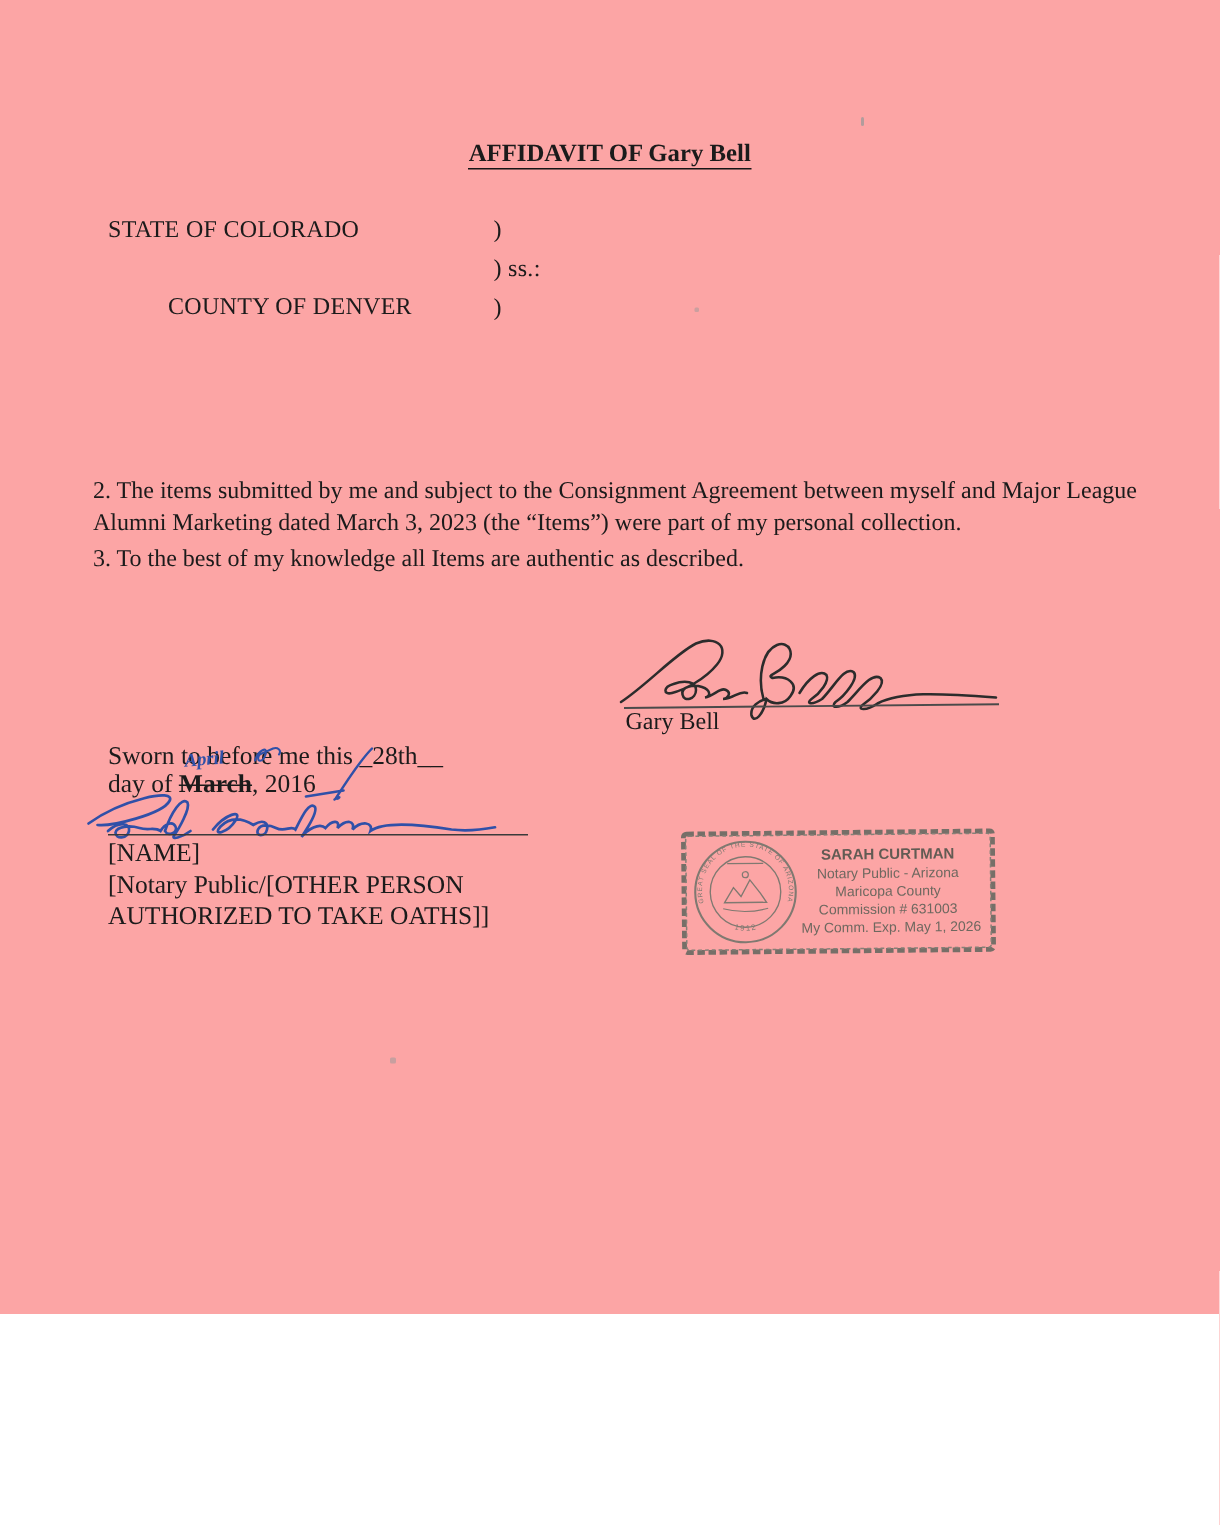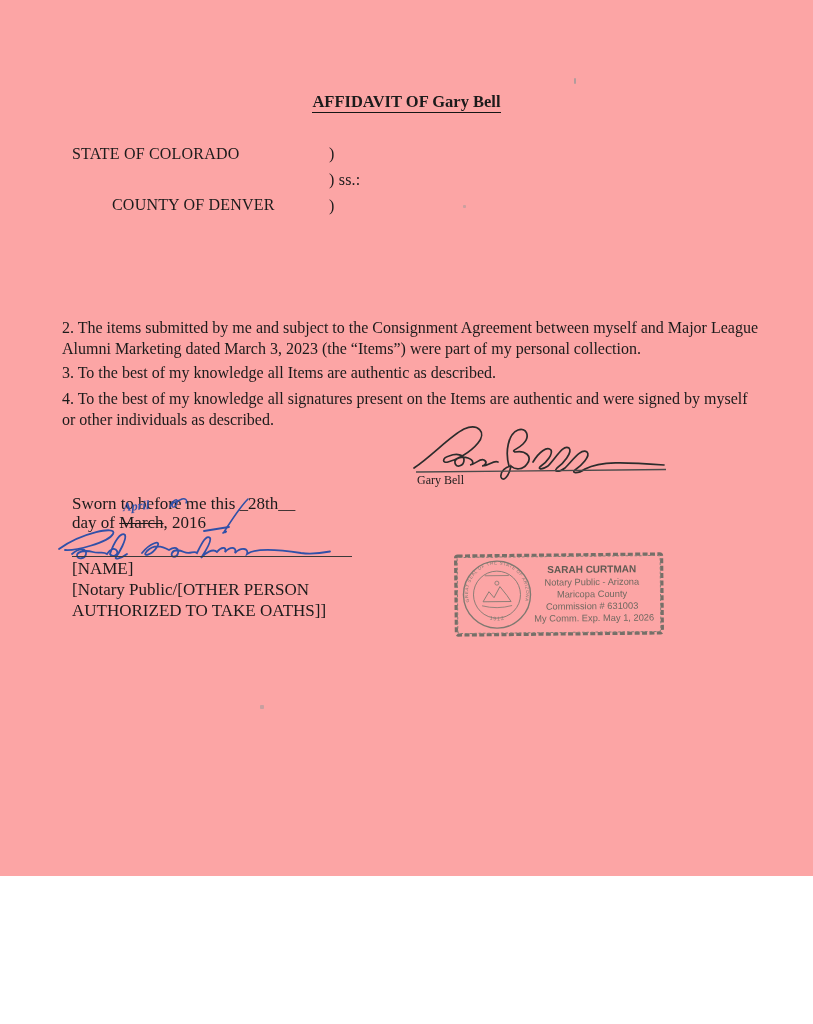--- a/index.html
+++ b/index.html
@@ -14,23 +14,23 @@
   .abs{position:absolute;}
   .title{
     left:0;right:0;top:92px;
     text-align:center;
     font-size:16.5px;font-weight:bold;
   }
   .title span{border-bottom:1.6px solid #151515;padding-bottom:1px;}
   .venue{font-size:16px;letter-spacing:.2px;}
   .opening{left:62px;top:247px;font-size:16px;}
   .para{left:62px;width:700px;font-size:16px;line-height:20.8px;}
-  .printed-name{left:417px;top:473px;font-size:12px;}
+  .printed-name{left:417px;top:473px;font-size:16px;}
   .jurat{font-size:17px;}
-  .struck{text-decoration:line-through;text-decoration-thickness:1.4px;}
+  .struck{text-decoration:line-through;text-decoration-thickness:1.4px;font-weight:bold;}
   .april{
     left:123px;top:499px;
     font-size:12.5px;font-style:italic;
     color:#3050a8;
     transform:rotate(-5deg);
     font-weight:bold;
   }
   .sigline{left:72px;top:556px;width:280px;height:1.3px;background:#3a3a3a;}
   .stamp{
     left:452px;top:551px;width:214px;height:88px;
@@ -51,21 +51,20 @@
 
   <div class="abs venue" style="left:72px;top:145px;">STATE OF COLORADO</div>
   <div class="abs venue" style="left:329px;top:145px;">)</div>
   <div class="abs venue" style="left:329px;top:171px;">) ss.:</div>
   <div class="abs venue" style="left:72px;top:196px;margin-left:40px;">COUNTY OF DENVER</div>
   <div class="abs venue" style="left:329px;top:197px;">)</div>
 
 
   <div class="abs para" style="top:318px;">2. The items submitted by me and subject to the Consignment Agreement between myself and Major League Alumni Marketing dated March 3, 2023 (the “Items”) were part of my personal collection.</div>
   <div class="abs para" style="top:363px;">3. To the best of my knowledge all Items are authentic as described.</div>
-  <div class="abs para" style="top:389px;">4. To the best of my knowledge all signatures present on the Items are authentic and were signed by myself or other individuals as described.</div>
 
   <div class="abs" style="left:412px;top:422px;">
     <svg width="260" height="60" viewBox="0 0 260 60">
       <g fill="none" stroke="#2c2c2c" stroke-width="1.7" stroke-linecap="round">
         <path d="M2,46 C20,34 38,14 52,7 C66,1 75,10 66,21 C58,31 44,38 36,40 C30,41.5 30,36 37,34 C45,31 52,32.5 52,38 C52,44 44,46.5 43,41 C42,36 50,34 56,36 C62,38 62,42.5 58,43 C64,42 68,36 72,38 C76,40 73,44 70,44 C77,44 81,38 86,40"></path>
         <path d="M97,44 C93,30 96,12 106,8 C114,5 119,14 111,22 C105,28 99,28 103,30 C113,28 121,34 115,42 C111,48 103,48 99,44 C97,54 91,61 89,55 C88,49 94,45 99,44"></path>
         <path d="M121,40 C127,30 135,24 139,28 C141,32 135,40 129,44 C125,47 129,48.5 136,44 C144,36 151,22 157,26 C161,30 151,42 145,46 C141,50 147,50.5 153,46 C161,38 169,26 175,30 C179,34 169,44 163,48 C159,51 165,52.5 173,47 C189,39 212,40 252,43"></path>
       </g>
       <line x1="4" y1="50" x2="254" y2="47.5" stroke="#4a4a4a" stroke-width="1.3"></line>
     </svg>

